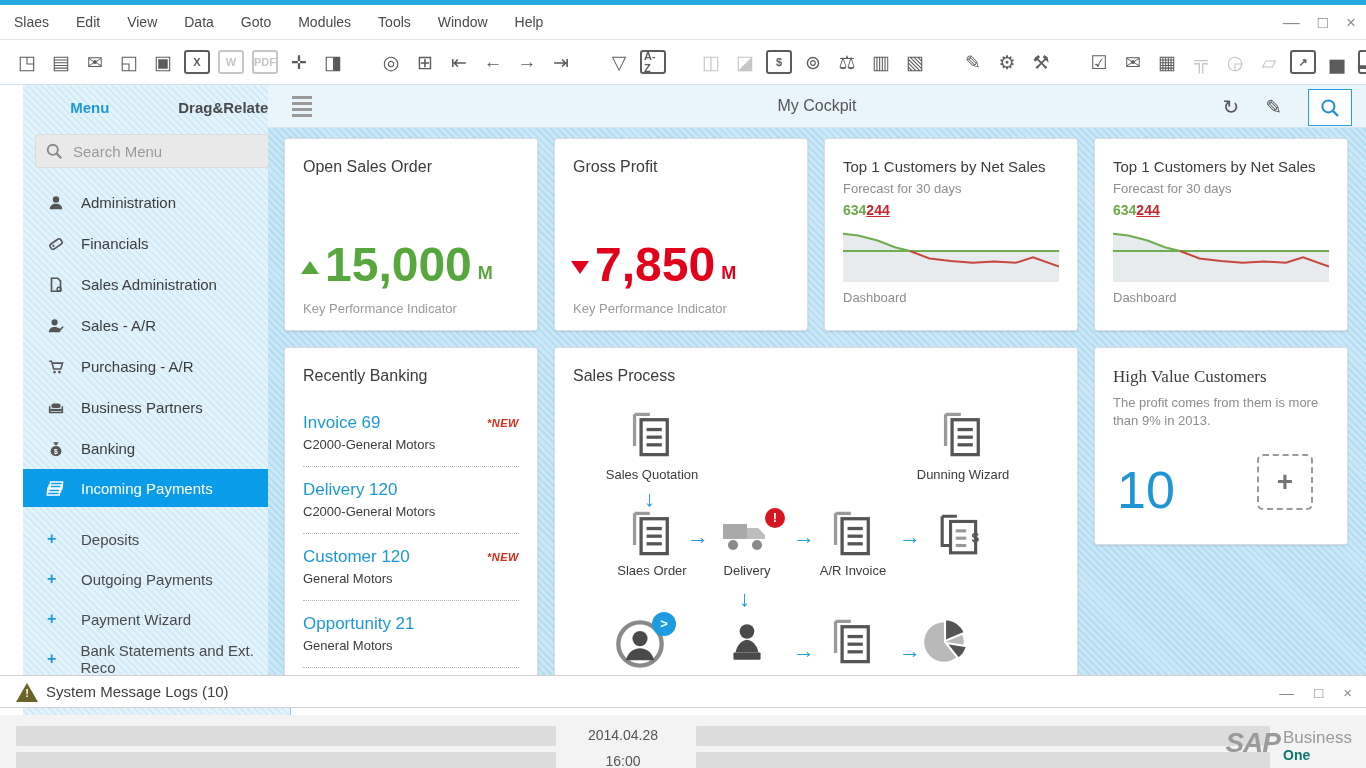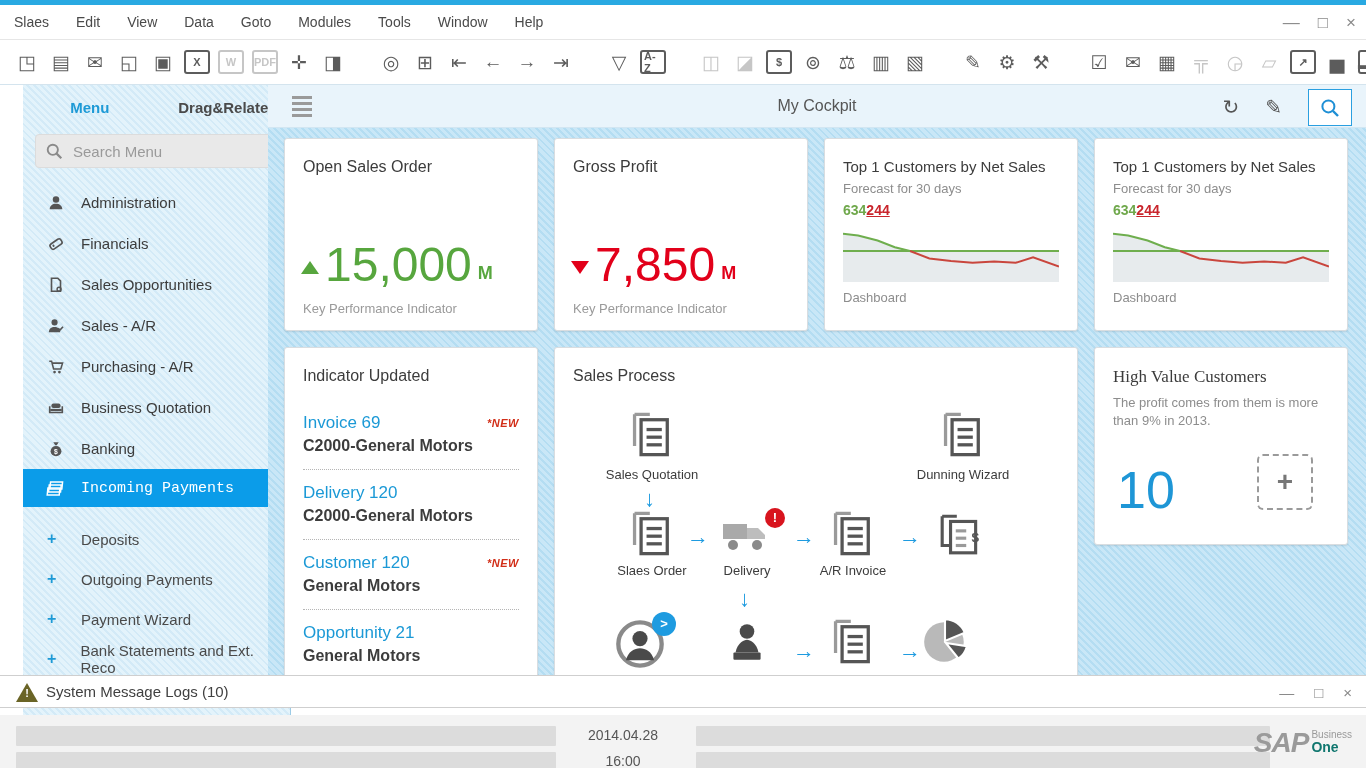--- a/index.html
+++ b/index.html
@@ -27,21 +27,21 @@
     border-right:1px solid #9ccbe6; overflow:hidden;margin-left:23px; }
   .sb-tabs { display:flex; padding:14px 0 10px 0; }
   .sb-tab { flex:1; text-align:center; font-size:15px; font-weight:bold; color:#4a4a4a; cursor:default; }
   .sb-tab.active { color:#1d9ad6; }
   .sb-search { margin:8px 12px 14px 12px; height:34px; background:#e9e9e9; border:1px solid #dcdcdc; border-radius:4px; display:flex; align-items:center; padding:0 10px; }
   .sb-search input { border:none; background:transparent; outline:none; font-size:15px; color:#555; width:180px; font-family:"Liberation Sans",sans-serif; }
   .sb-search input::placeholder { color:#9a9a9a; }
   .sb-search svg { margin-right:10px; }
   .sb-item { display:flex; align-items:center; height:41px; padding-left:22px; font-size:15px; color:#3c3c3c; cursor:default; }
   .sb-item .ic { width:22px; height:22px; margin-right:14px; display:flex; align-items:center; justify-content:center; }
-  .sb-item.selected { background:#0b9ce9; color:#fff; height:38px;font-family:Liberation Mono, monospace; }
+  .sb-item.selected { background:#0b9ce9; color:#fff; height:38px; }
   .sb-sub { display:flex; align-items:center; height:40px; padding-left:24px; font-size:15px; color:#4a4a4a; cursor:default; }
   .sb-sub .plus { color:#1d9ad6; font-size:16px; font-weight:bold; width:34px; }
 
   
   .main { position:absolute; left:268px; top:85px; width:1098px; height:590px; overflow:hidden; }
   .cockpit-header { position:absolute; left:0; top:0; width:1098px; height:43px; background:#e9f4fb; border-bottom:1px solid #d2e6f2; }
   .hamburger { position:absolute; left:24px; top:11px; cursor:default; }
   .hamburger div { width:20px; height:3px; background:#9a9a9a; margin-bottom:3px; }
   .cockpit-title { position:absolute; left:0; width:1098px; top:12px; text-align:center; font-size:16px; color:#555; }
   .hdr-icons { position:absolute; right:14px; top:0; height:43px; display:flex; align-items:center; gap:26px; }
@@ -50,39 +50,39 @@
 
   .content { position:absolute; left:0; top:43px; width:1098px; height:547px;
     background:repeating-linear-gradient(45deg,#b4ddf2 0 2px,#c9e7f7 2px 5px); overflow:hidden; }
   .card { position:absolute; background:#fff; border:1px solid #d9dde0; border-radius:3px; box-shadow:0 1px 2px rgba(0,0,0,.10); }
   .card-title { font-size:16px; color:#3c3c3c; padding:18px 18px 0 18px; line-height:1.3; }
 
   
   .kpi-value-row { position:absolute; left:16px; bottom:44px; display:flex; align-items:flex-end; }
   .tri-up { width:0; height:0; border-left:9px solid transparent; border-right:9px solid transparent; border-bottom:13px solid #57a63e; margin:0 6px 12px 0; }
   .tri-down { width:0; height:0; border-left:9px solid transparent; border-right:9px solid transparent; border-top:13px solid #e2001a; margin:0 6px 12px 0; }
-  .kpi-num { font-size:48px; font-weight:normal; line-height:0.9;margin-top:16px; }
+  .kpi-num { font-size:48px; font-weight:bold; line-height:0.9;margin-top:16px; }
   .kpi-num.green { color:#57a63e; } .kpi-num.red { color:#e2001a; }
   .kpi-unit { font-size:18px; font-weight:bold; margin:0 0 2px 6px; }
   .kpi-unit.green { color:#57a63e; } .kpi-unit.red { color:#e2001a; }
   .kpi-footer { position:absolute; left:18px; bottom:14px; font-size:13px; color:#9a9a9a; }
 
   
   .tc-sub { font-size:13px; color:#8d8d8d; padding:4px 18px 0 18px; }
   .tc-labels { display:flex; justify-content:flex-start; padding:6px 18px 2px 18px; font-size:14px; font-weight:bold; }
   .tc-start { color:#6fa84b; } .tc-end { color:#c9252c; text-decoration:underline; }
   .spark { display:block; width:calc(100% - 36px); margin:0 18px; height:62px; }
   .tc-footer { font-size:13px; color:#8d8d8d; padding:8px 18px 0 18px; }
 
   
   .ru-list { padding:26px 18px 0 18px; }
   .ru-row { display:flex; align-items:center; justify-content:space-between; }
   .ru-link { font-size:17px; color:#1b99d6; text-decoration:none; cursor:pointer; }
   .new-badge { font-size:11px; font-weight:bold; font-style:italic; color:#d22f19; letter-spacing:0.5px; }
-  .ru-sub { font-size:16px; color:#3c3c3c; margin-top:4px;font-weight:bold; }
+  .ru-sub { font-size:13px; color:#3c3c3c; margin-top:4px; }
   .ru-sep { border-bottom:1px dotted #b5b5b5; margin:14px 0 13px 0; }
 
   
   .sp-node { position:absolute; width:80px; text-align:center; }
   .sp-label { position:absolute; font-size:13px; color:#3c3c3c; text-align:center; width:110px; }
   .flow-arrow { position:absolute; color:#1e9be0; font-size:22px; font-weight:bold; line-height:1; }
   .badge-red { position:absolute; width:20px; height:20px; border-radius:50%; background:#d8141e; color:#fff; font-size:13px; font-weight:bold; text-align:center; line-height:20px; }
   .badge-blue { position:absolute; width:24px; height:24px; border-radius:50%; background:#1e9be0; color:#fff; font-size:13px; font-weight:bold; text-align:center; line-height:24px; }
 
   
@@ -100,21 +100,21 @@
   .msgctl span { color:#8a8a8a; font-size:15px; cursor:default; }
 
   
   .statusbar { position:absolute; left:0; top:715px; width:1366px; height:60px; background:#f3f3f3; overflow:hidden; }
   .gbar { position:absolute; height:20px; background:#dcdcdc; border-radius:1px; }
   .st-date { position:absolute; left:560px; top:12px; width:126px; text-align:center; font-size:14px; color:#555; }
   .st-time { position:absolute; left:560px; top:38px; width:126px; text-align:center; font-size:14px; color:#555; }
   .sap-logo { position:absolute; right:14px; top:14px; display:flex; align-items:flex-start; cursor:default; }
   .sap-word { font-size:28px; font-weight:bold; font-style:italic; color:#9a9a9a; letter-spacing:-1px; line-height:1; }
   .sap-side { margin-left:3px; display:flex; flex-direction:column; }
-  .sap-business { font-size:10px; color:#9a9a9a; line-height:1.1; }
+  .sap-business { font-size:17px; color:#9a9a9a; line-height:1.1; }
   .sap-one { font-size:14px; font-weight:bold; color:#0f766e; line-height:1.1; }
 
   svg.pi { display:block; }
 </style>
 </head>
 <body>
 
 <div class="screen">
 
   <div class="topstrip"></div>
@@ -259,21 +259,21 @@
         </span>
       <span>Financials</span>
     </div>
     <div class="sb-item">
       <span class="ic">
           <svg width="18" height="18" viewBox="0 0 20 20">
             <path d="M5 2.5h7l3 3V17H5z" fill="none" stroke="#555" stroke-width="1.8"></path>
             <circle cx="13.4" cy="14.6" r="2.2" fill="none" stroke="#555" stroke-width="1.6"></circle>
           </svg>
         </span>
-      <span>Sales Opportunities</span>
+      <span>Sales Administration</span>
     </div>
     <div class="sb-item">
       <span class="ic">
           <svg width="18" height="18" viewBox="0 0 20 20">
             <circle cx="8.4" cy="6" r="3.4" fill="#555"></circle>
             <path d="M2 17c0-4 2.9-6 6.4-6 3.4 0 6.3 2 6.3 6z" fill="#555"></path>
             <path d="M12.4 12.6l2 2 3.4-3.8" fill="none" stroke="#555" stroke-width="1.8"></path>
           </svg>
         </span>
       <span>Sales - A/R</span>
@@ -289,21 +289,21 @@
       <span>Purchasing - A/R</span>
     </div>
     <div class="sb-item">
       <span class="ic">
           <svg width="18" height="18" viewBox="0 0 20 20">
             <path d="M3 8v7h14V8" fill="none" stroke="#555" stroke-width="1.8"></path>
             <rect x="5" y="5" width="10" height="5" rx="2" fill="#555"></rect>
             <rect x="3.6" y="11" width="12.8" height="2.4" fill="#555"></rect>
           </svg>
         </span>
-      <span>Business Quotation</span>
+      <span>Business Partners</span>
     </div>
     <div class="sb-item">
       <span class="ic">
           <svg width="18" height="18" viewBox="0 0 20 20">
             <path d="M7 2.6h6l-2.2 3.2h-1.6z" fill="#555"></path>
             <ellipse cx="10" cy="12.4" rx="6" ry="5.6" fill="#555"></ellipse>
             <text x="10" y="15" font-size="7.5" fill="#fff" text-anchor="middle" font-family="Liberation Sans,sans-serif" font-weight="bold">$</text>
           </svg>
         </span>
       <span>Banking</span>
@@ -408,21 +408,21 @@
         <svg class="spark" viewBox="0 0 100 100" preserveAspectRatio="none">
             <polygon points="0,22 7,25 16,33 24,44 31,50 100,50 100,100 0,100" fill="#e7ebed"></polygon>
             <line x1="0" y1="50" x2="100" y2="50" stroke="#6fae4e" stroke-width="2" vector-effect="non-scaling-stroke"></line>
             <polyline points="31,50 40,62 50,66 60,69 70,67 80,69 88,60 100,75" fill="none" stroke="#c9463d" stroke-width="2" vector-effect="non-scaling-stroke"></polyline>
             <polyline points="0,22 7,25 16,33 24,44 31,50" fill="none" stroke="#6fae4e" stroke-width="2" vector-effect="non-scaling-stroke"></polyline>
           </svg>
         <div class="tc-footer">Dashboard</div>
       </div>
 
       <div class="card" style="left:16px; top:219px; width:254px; height:400px;">
-        <div class="card-title">Indicator Updated</div>
+        <div class="card-title">Recently Banking</div>
         <div class="ru-list">
 
             <div>
               <div class="ru-row">
                 <a class="ru-link">Invoice 69</a>
                 <span class="new-badge">*NEW</span>
               </div>
               <div class="ru-sub">C2000-General Motors</div>
               <div class="ru-sep"></div>
             </div>

